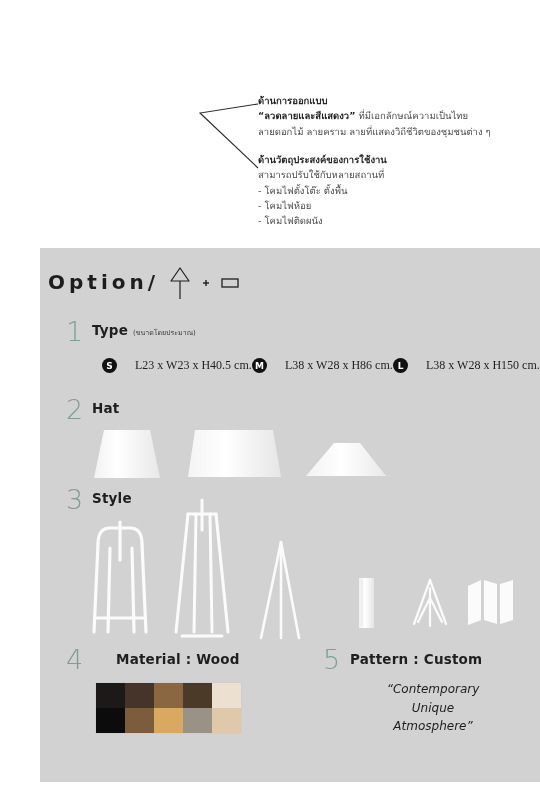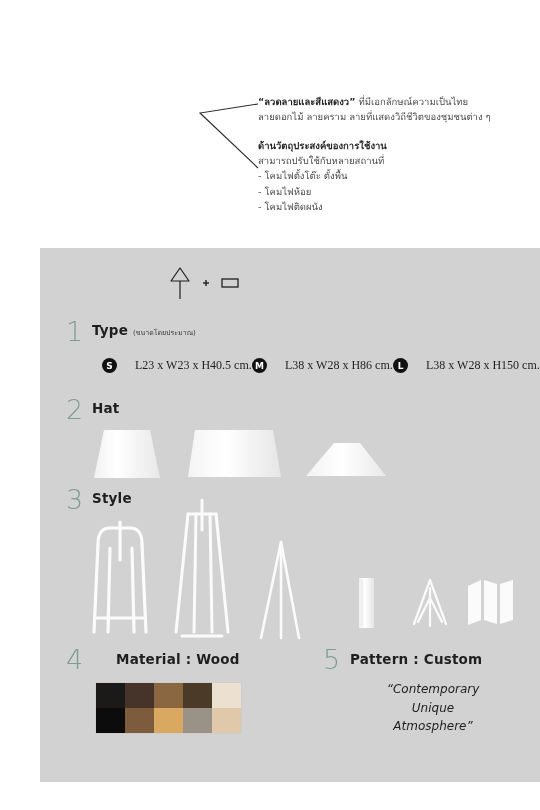--- a/index.html
+++ b/index.html
@@ -109,39 +109,41 @@
 
 
 
   <svg id="connector" viewBox="0 0 66 72" fill="none">
     <path d="M62 4 L4 13 L62 68" stroke="#2a2a2a" stroke-width="1.1" fill="none" stroke-linejoin="miter"></path>
   </svg>
 
   <div id="point-right">
 
     <div>
+      <div class="pr-head">ด้านการออกแบบ</div>
       <div class="pr-line">
         <b>“ลวดลายและสีแสดงว”</b><span> ที่มีเอกลักษณ์ความเป็นไทย</span>
       </div>
       <div class="pr-line">ลายดอกไม้ ลายคราม ลายที่แสดงวิถีชีวิตของชุมชนต่าง ๆ</div>
     </div>
 
     <div class="pr-block2">
       <div class="pr-head">ด้านวัตถุประสงค์ของการใช้งาน</div>
       <div class="pr-line">สามารถปรับใช้กับหลายสถานที่</div>
       <div class="pr-bullet">- โคมไฟตั้งโต๊ะ ตั้งพื้น</div>
       <div class="pr-bullet">- โคมไฟห้อย</div>
       <div class="pr-bullet">- โคมไฟติดผนัง</div>
     </div>
 
   </div>
 </section>
 
 <section id="option-panel">
 
+  <div id="option-title">Option/</div>
 
   <svg id="option-icons" viewBox="0 0 110 46" fill="none">
 
     <g>
       <path d="M11 21 L20 8 L29 21 Z" stroke="#1f1f1f" stroke-width="1.2" fill="none" stroke-linejoin="round"></path>
       <line x1="20" y1="21" x2="20" y2="39" stroke="#1f1f1f" stroke-width="1.2"></line>
     </g>
 
     <g>
       <line x1="43" y1="23" x2="49" y2="23" stroke="#1f1f1f" stroke-width="1.4"></line>

